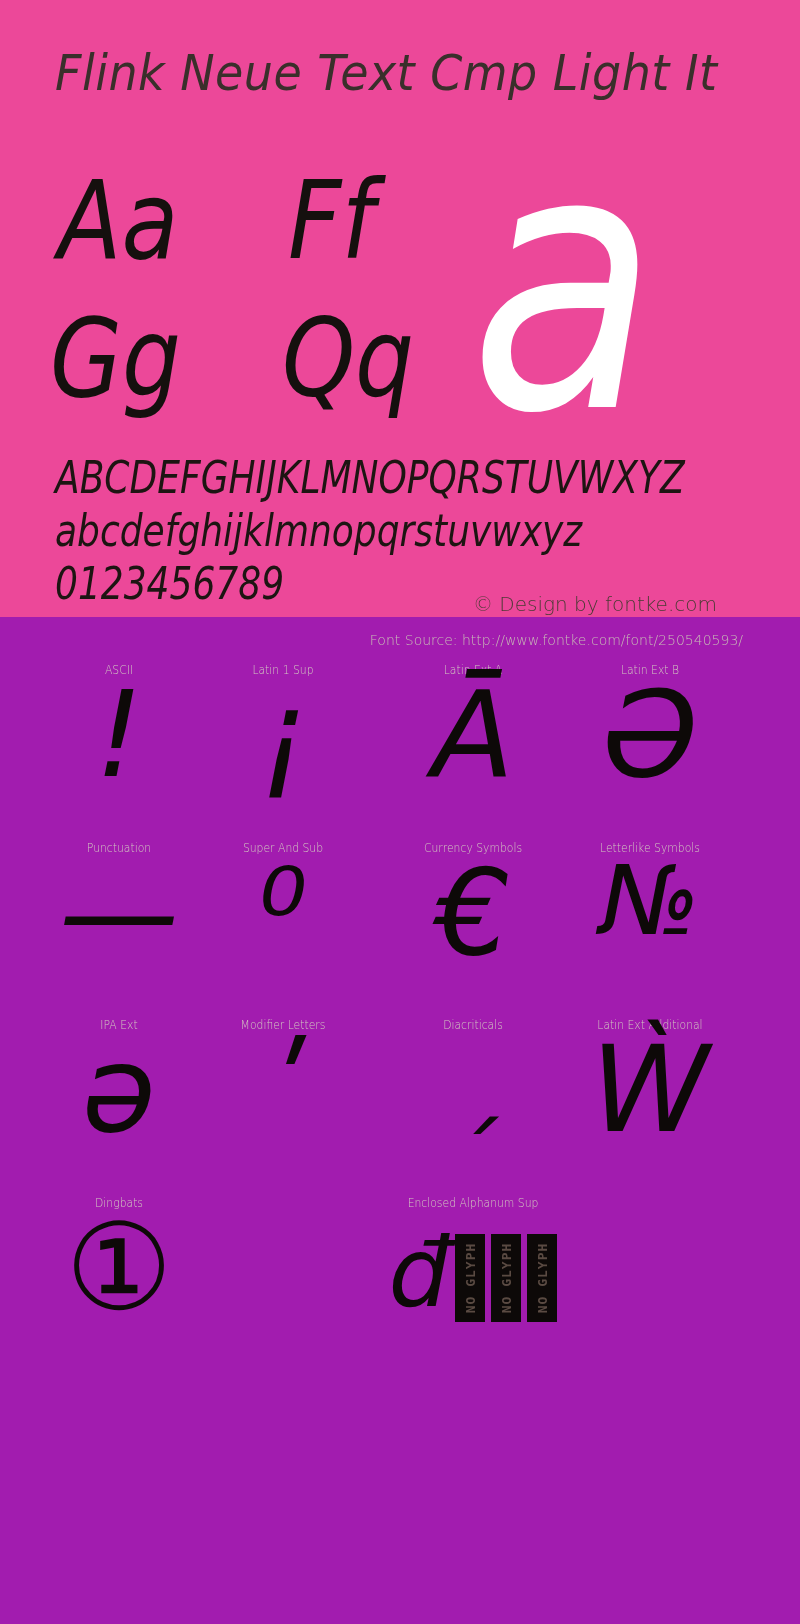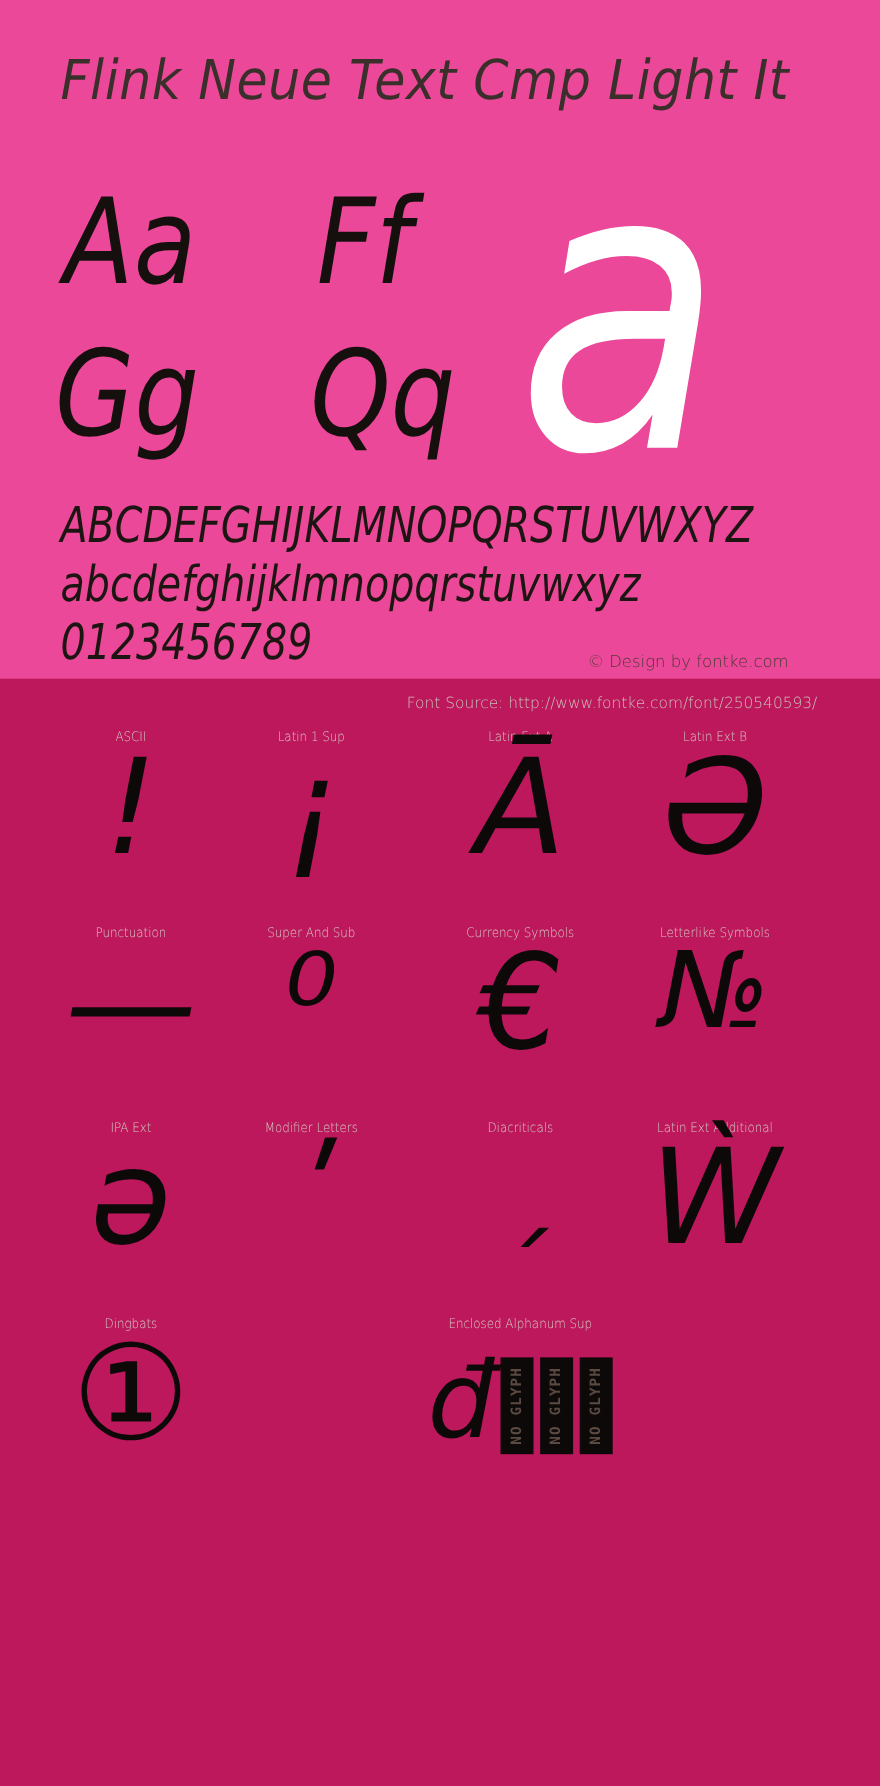--- a/index.html
+++ b/index.html
@@ -102,34 +102,34 @@
   }
   .alpha-upper { font-size: 45px; }
   .alpha-lower { font-size: 45px; }
   .alpha-digits { font-size: 45px; }
 
   .credit {
     position: absolute;
     right: 83px;
     top: 592px;
     font-family: "DejaVu Sans", sans-serif;
-    font-size: 15px;
+    font-size: 20px;
     font-weight: 300;
     color: #4b3b34;
     white-space: nowrap;
   }
 
   
   .bottom-panel {
     position: absolute;
     left: 0;
     top: 617px;
     width: 800px;
     height: 1007px;
-    background: #be185d;
+    background: #a21caf;
     overflow: hidden;
   }
   .source-line {
     position: absolute;
     right: 57px;
     top: 15px;
     font-family: "DejaVu Sans", sans-serif;
     font-size: 14px;
     font-weight: 300;
     color: #c8bdb6;

